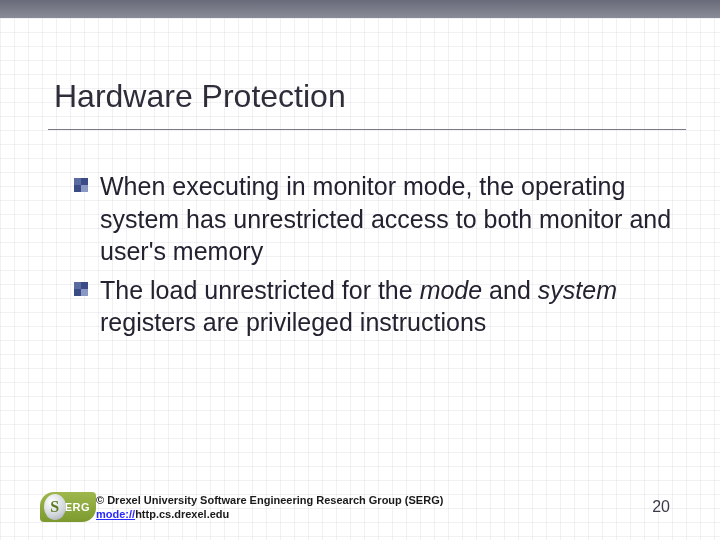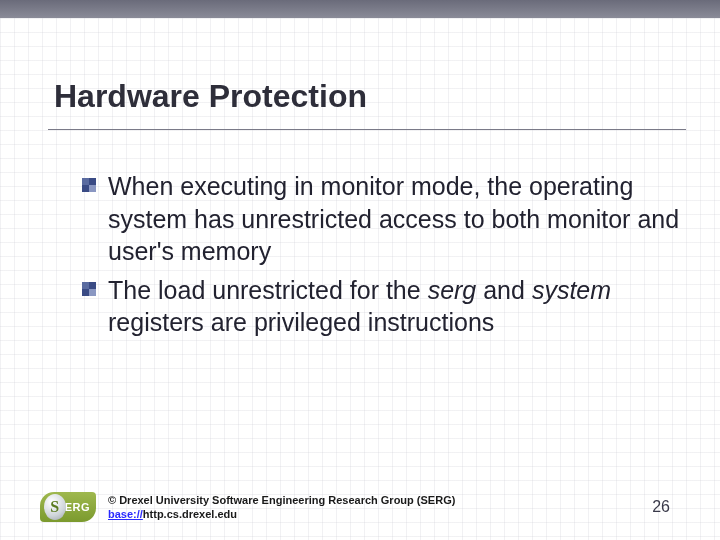--- a/index.html
+++ b/index.html
@@ -25,21 +25,21 @@
   }
   .title-wrap {
     position: absolute;
     top: 78px;
     left: 54px;
     right: 40px;
   }
   .title {
     font-size: 32px;
     color: #2e2e3a;
-    font-weight: 700;
+    font-weight: 400;
     padding-bottom: 8px;
   }
   .title-rule {
     height: 1px;
     background: #7a7a88;
     margin-top: 6px;
     margin-left: -6px;
     margin-right: -6px;
   }
   .content {
@@ -48,21 +48,20 @@
     left: 96px;
     right: 40px;
     font-size: 25px;
     line-height: 1.3;
     color: #222230;
   }
   .bullet-item {
     position: relative;
     margin-bottom: 6px;
     padding-left: 4px;
-    margin-left: 8px;
   }
   .bullet-icon {
     position: absolute;
     left: -22px;
     top: 8px;
     width: 14px;
     height: 14px;
   }
   .bullet-icon svg { display: block; }
   .italic { font-style: italic; }
@@ -99,21 +98,20 @@
     background: radial-gradient(circle at 35% 30%, #fff, #cfd5da 60%, #9aa0a5);
     color: #5a7a20;
     font-size: 16px;
     font-weight: bold;
     display: flex;
     align-items: center;
     justify-content: center;
     font-family: Georgia, serif;
   }
   .copyright {
-    margin-left: 12px;
     font-size: 11px;
     font-weight: bold;
     color: #1a1a1a;
     line-height: 1.3;
     font-family: Tahoma, Verdana, sans-serif;
   }
   .copyright a { color: #2a2aff; text-decoration: underline; }
   .url-rest { color: #1a1a1a; }
   .page-num {
     margin-left: auto;
@@ -144,28 +142,28 @@
         </svg>
       </span><span><span>When executing in monitor mode, the operating system has unrestricted access to both monitor and user's memory</span></span></div>
     <div class="bullet-item"><span class="bullet-icon">
         <svg width="14" height="14" viewBox="0 0 14 14">
           <rect x="0" y="0" width="14" height="14" fill="#2b3a6b"></rect>
           <rect x="0" y="0" width="7" height="7" fill="#5a6ba0"></rect>
           <rect x="7" y="7" width="7" height="7" fill="#8a97c2"></rect>
           <rect x="7" y="0" width="7" height="7" fill="#3a4b85"></rect>
           <rect x="0" y="7" width="7" height="7" fill="#3a4b85"></rect>
         </svg>
-      </span><span><span>The load unrestricted for the </span><span class="italic">serg</span><span> and </span><span class="italic">system</span><span> registers are privileged instructions</span></span></div>
+      </span><span><span>The load unrestricted for the </span><span class="italic">mode</span><span> and </span><span class="italic">system</span><span> registers are privileged instructions</span></span></div>
   </div>
 
 <div class="footer">
   <div class="logo">
     <div class="logo-s">S</div>
     <span>ERG</span>
   </div>
   <div class="copyright">
     <div>© Drexel University Software Engineering Research Group (SERG)</div>
     <div>
-      <a href="#">base://</a><span class="url-rest">http.cs.drexel.edu</span>
+      <a href="#">mode://</a><span class="url-rest">http.cs.drexel.edu</span>
     </div>
   </div>
-  <div class="page-num">26</div>
+  <div class="page-num">20</div>
 </div>
 
 </body></html>

